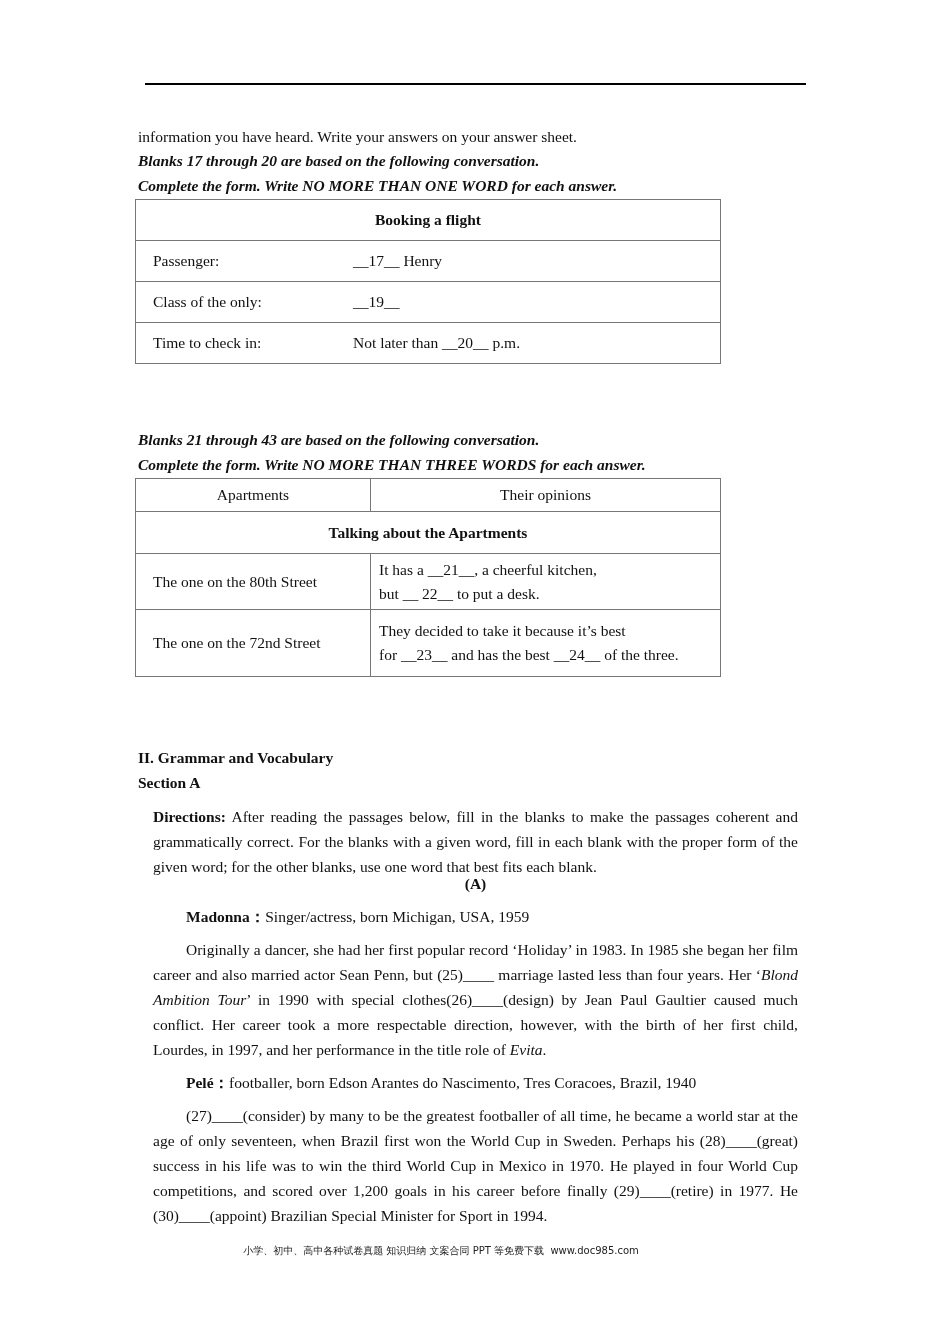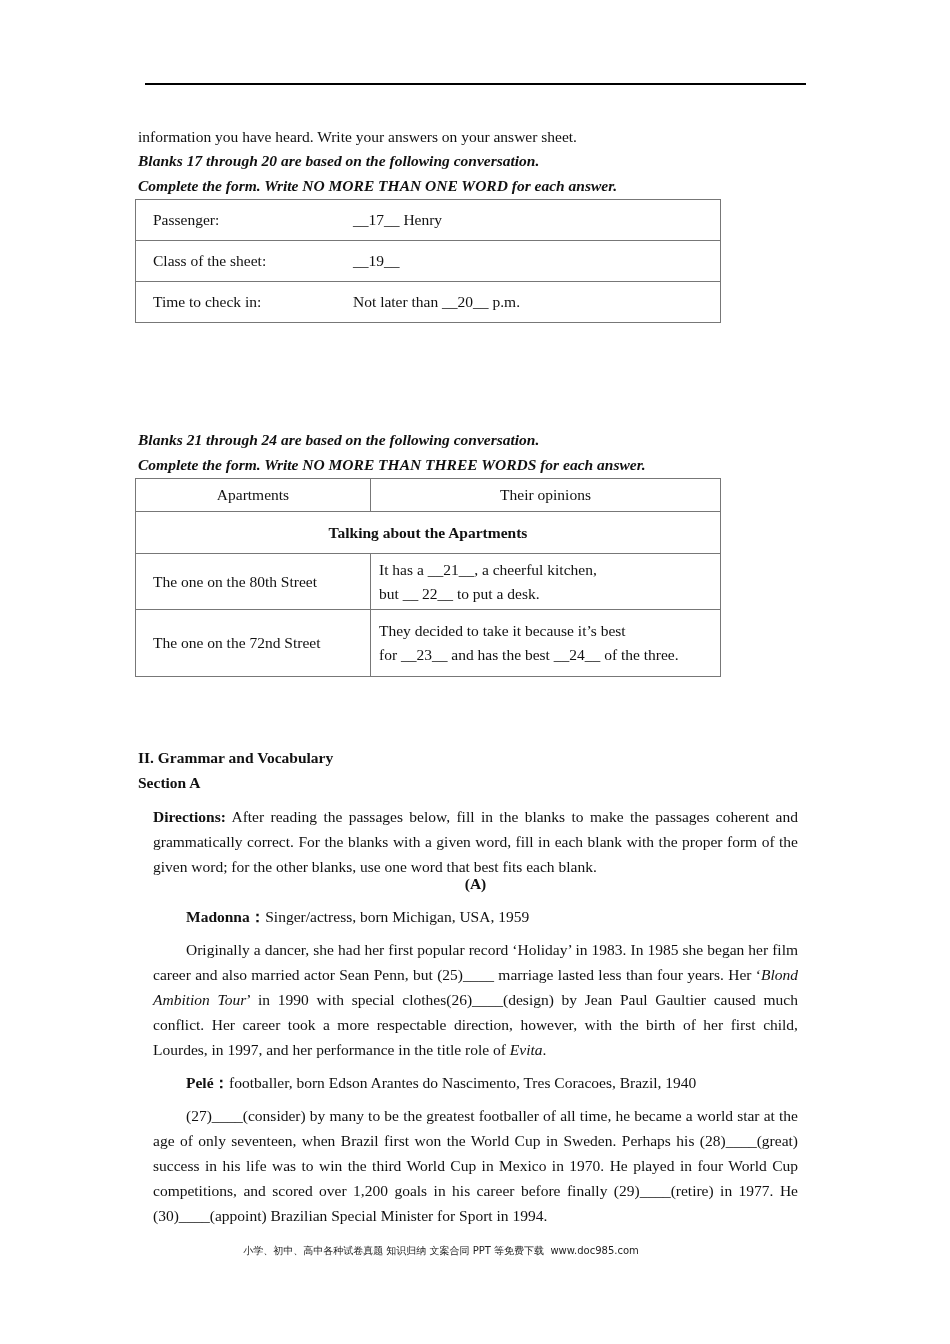--- a/index.html
+++ b/index.html
@@ -44,36 +44,39 @@
 <body>
 
 <div class="header-rule"></div>
 
 <div class="line" style="top:127px">information you have heard. Write your answers on your answer sheet.</div>
 <div class="line bi" style="top:151px">Blanks 17 through 20 are based on the following conversation.</div>
 <div class="line bi" style="top:176px">Complete the form. Write NO MORE THAN ONE WORD for each answer.</div>
 
 <table class="form" id="flight-table">
   <tbody>
+      <tr>
+        <td class="title" colspan="2">Booking a flight</td>
+      </tr>
   <tr class="row">
     <td class="k">Passenger:</td>
     <td class="v">__17__ Henry</td>
   </tr>
   <tr class="row">
-    <td class="k">Class of the sheet:</td>
+    <td class="k">Class of the only:</td>
     <td class="v">__19__</td>
   </tr>
   <tr class="row">
     <td class="k">Time to check in:</td>
     <td class="v">Not later than __20__ p.m.</td>
   </tr>
 </tbody>
   </table>
 
-<div class="line bi" style="top:430px">Blanks 21 through 24 are based on the following conversation.</div>
+<div class="line bi" style="top:430px">Blanks 21 through 43 are based on the following conversation.</div>
 <div class="line bi" style="top:455px">Complete the form. Write NO MORE THAN THREE WORDS for each answer.</div>
 
 <table class="form" id="apt-table">
   <tbody>
       <tr>
     <td class="hdr c1">Apartments</td>
     <td class="hdr c2">Their opinions</td>
   </tr>
   <tr>
         <td class="title" colspan="2">Talking about the Apartments</td>

